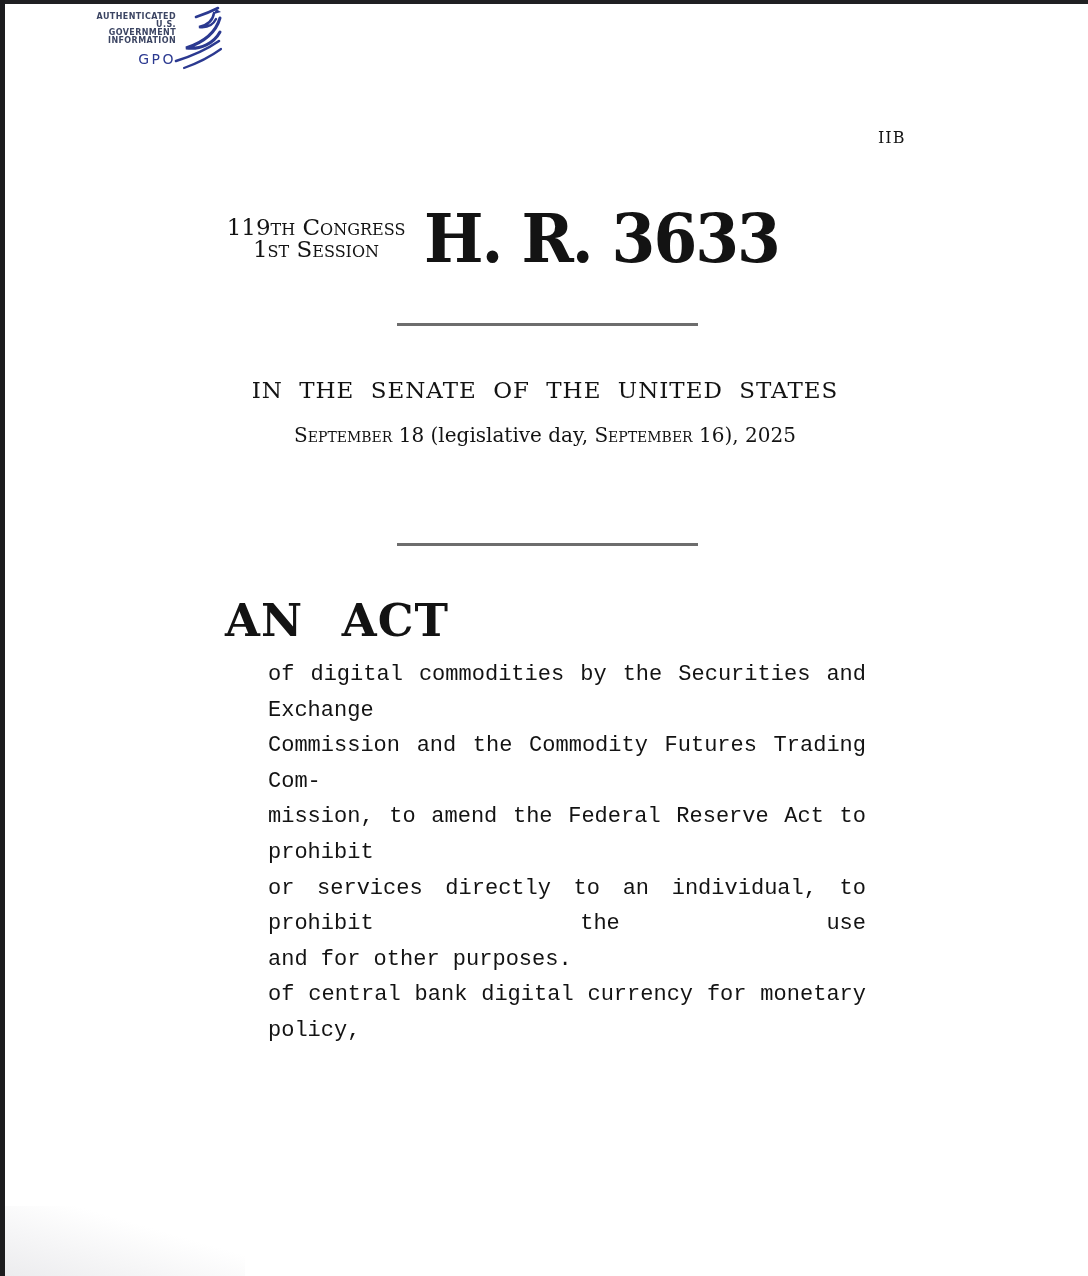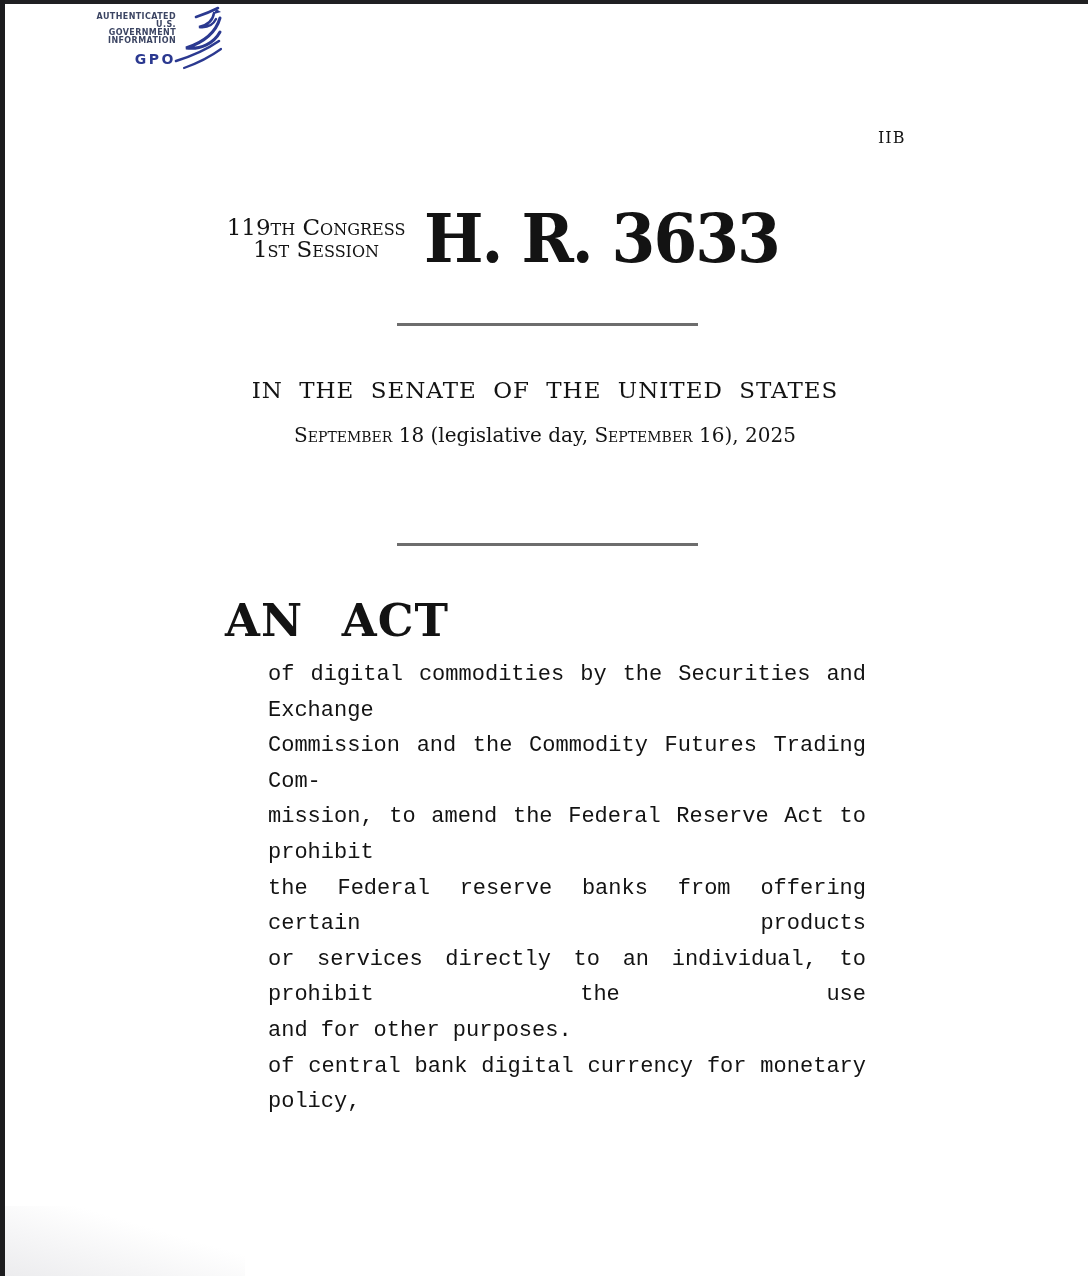--- a/index.html
+++ b/index.html
@@ -23,21 +23,21 @@
   .stamp { position: absolute; left: 92px; top: 10px; display: flex; align-items: center; }
   .stamp-text { width: 84px; text-align: right; }
   .stamp-text .line {
     font-family: "DejaVu Sans", "Liberation Sans", sans-serif;
     font-size: 8px; line-height: 8px; letter-spacing: 0.4px;
     color: #3c4563; font-weight: 600;
   }
   .stamp-gpo {
     font-family: "DejaVu Sans", "Liberation Sans", sans-serif;
     font-size: 14px; letter-spacing: 2.5px; color: #2b3990;
-    text-align: right; margin-top: 6px; font-weight: 700;
+    text-align: right; margin-top: 6px; font-weight: 400;
   }
   .stamp-eagle { margin-left: -4px; margin-top: -4px; }
 
   
   .iib { position: absolute; left: 878px; top: 128px; font-size: 16px; letter-spacing: 1px; }
 
   
   .congress-block {
     position: absolute; left: 226px; top: 216px; width: 180px;
     text-align: center; font-variant: small-caps;
@@ -127,19 +127,18 @@
 
 
   <div class="rule rule-2"></div>
 
   <div class="an-act">AN ACT</div>
 
   <div class="act-body">
       <div class="line">of digital commodities by the Securities and Exchange</div>
       <div class="line">Commission and the Commodity Futures Trading Com-</div>
       <div class="line">mission, to amend the Federal Reserve Act to prohibit</div>
-      <div class="line">the Federal reserve banks from offering certain products</div>
       <div class="line">or services directly to an individual, to prohibit the use</div>
       <div class="line last">and for other purposes.</div>
       <div class="line">of central bank digital currency for monetary policy,</div>
     </div>
 
 </div>
 
 </body></html>

